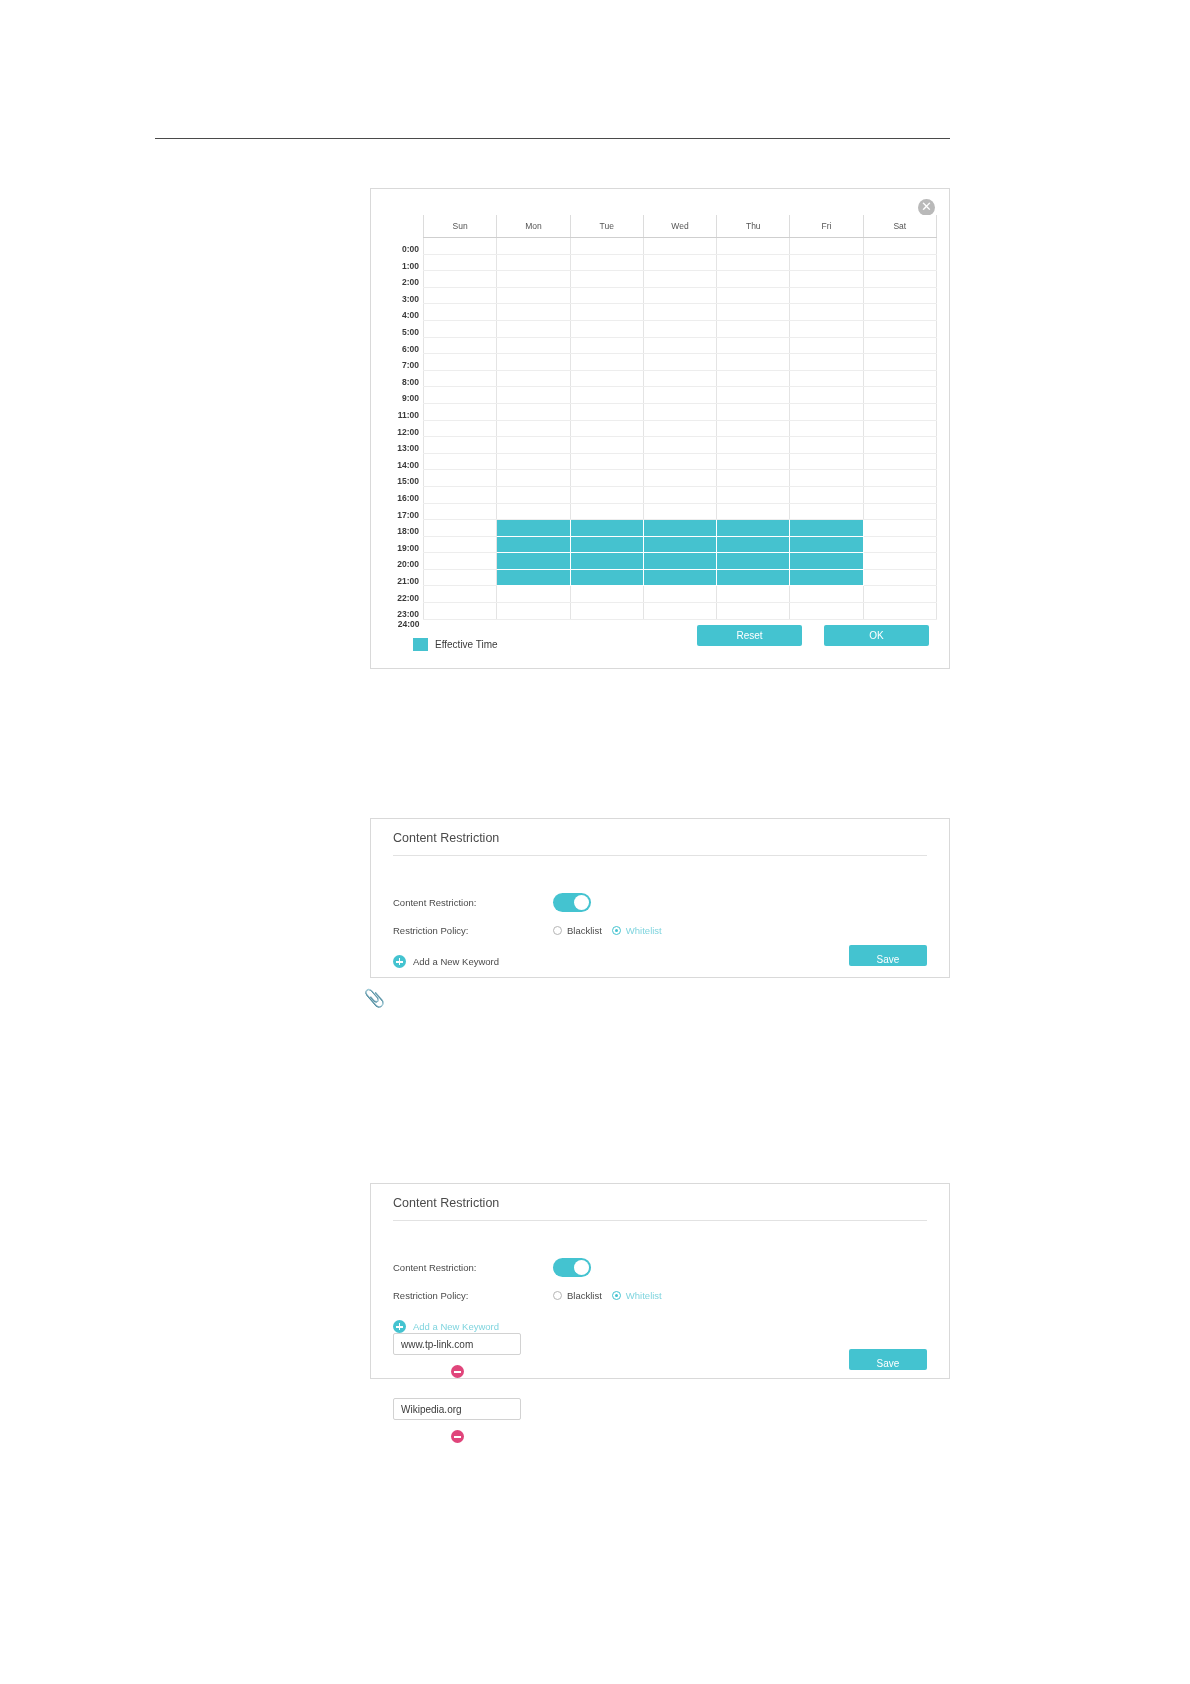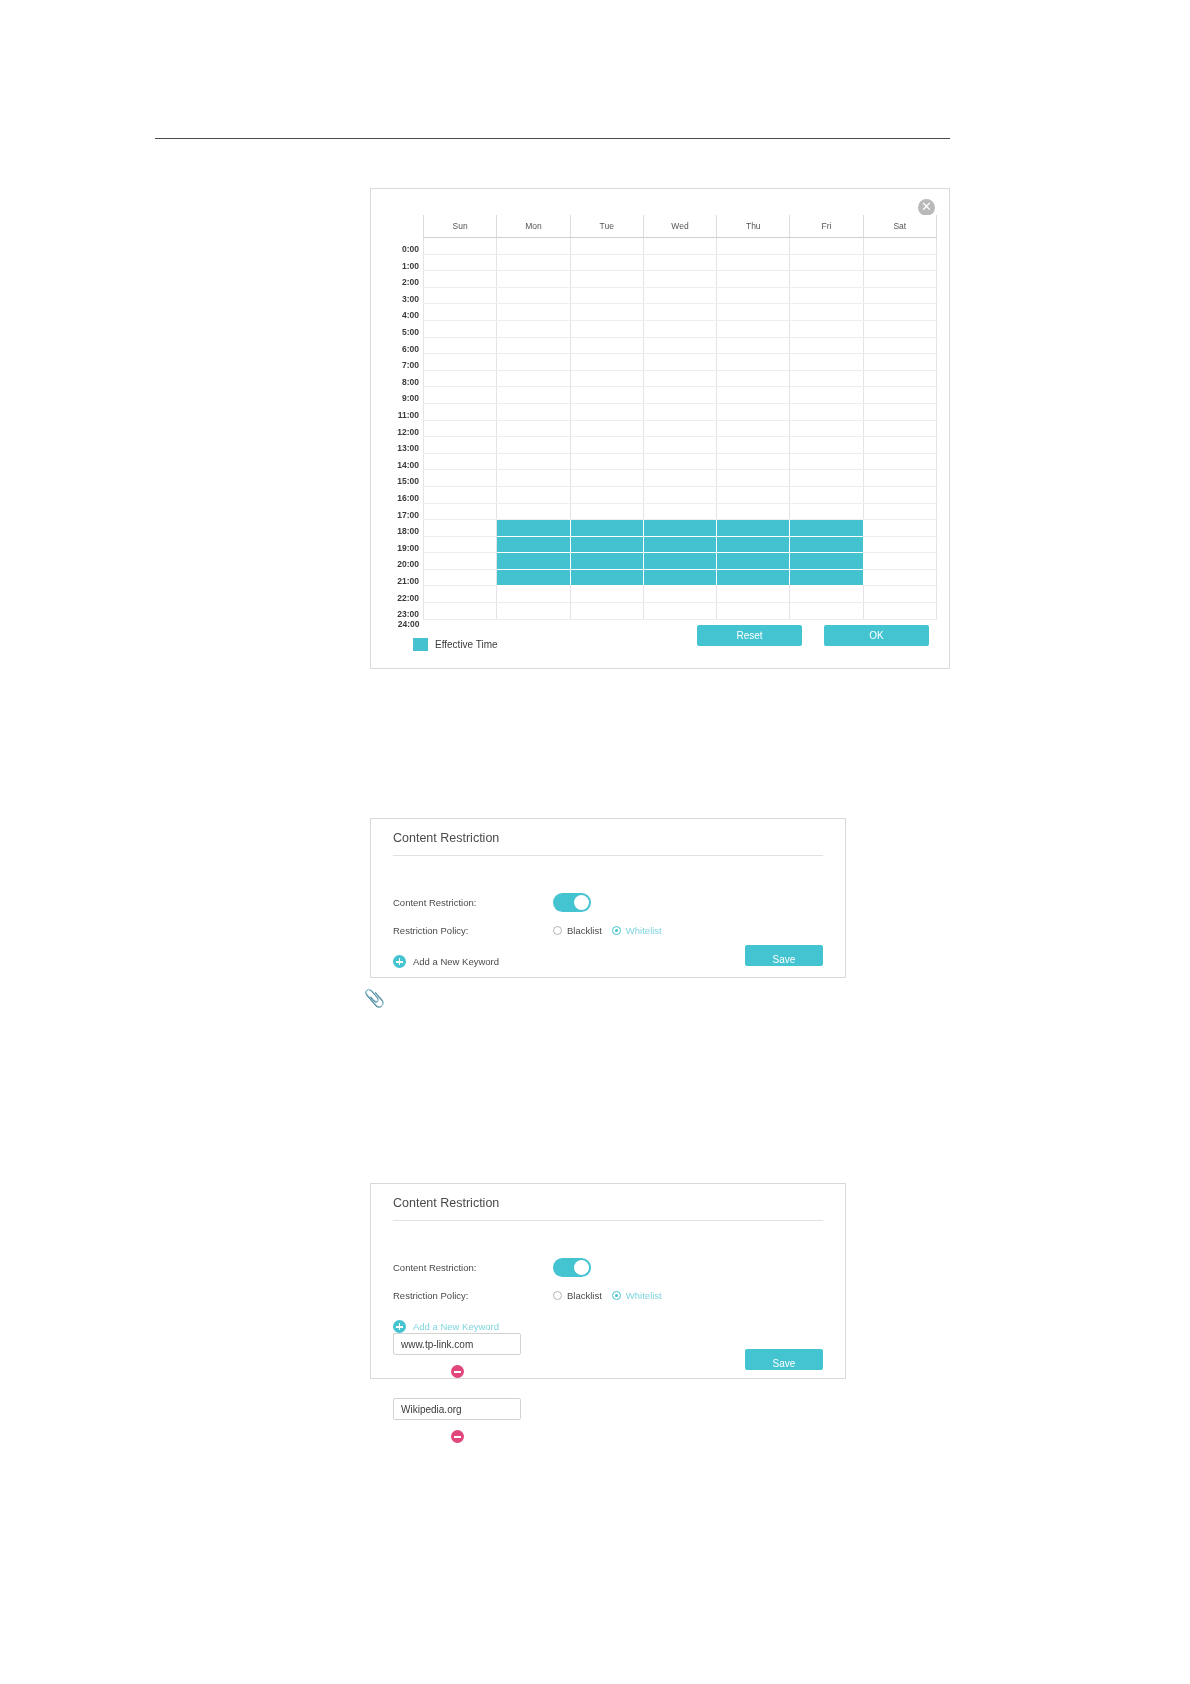--- a/index.html
+++ b/index.html
@@ -155,21 +155,21 @@
     font-family: "Liberation Sans", sans-serif;
     line-height: 21px;
     text-align: center;
     padding: 0;
   }
 
   
   .card {
     position: absolute;
     left: 370px;
-    width: 476px;
+    width: 580px;
     background: #ffffff;
     border: 1px solid #d9d9d9;
     box-sizing: border-box;
   }
   #card-1 { top: 818px; height: 160px; }
   #card-2 { top: 1183px; height: 196px; }
 
   .card-title {
     position: absolute;
     left: 22px;

